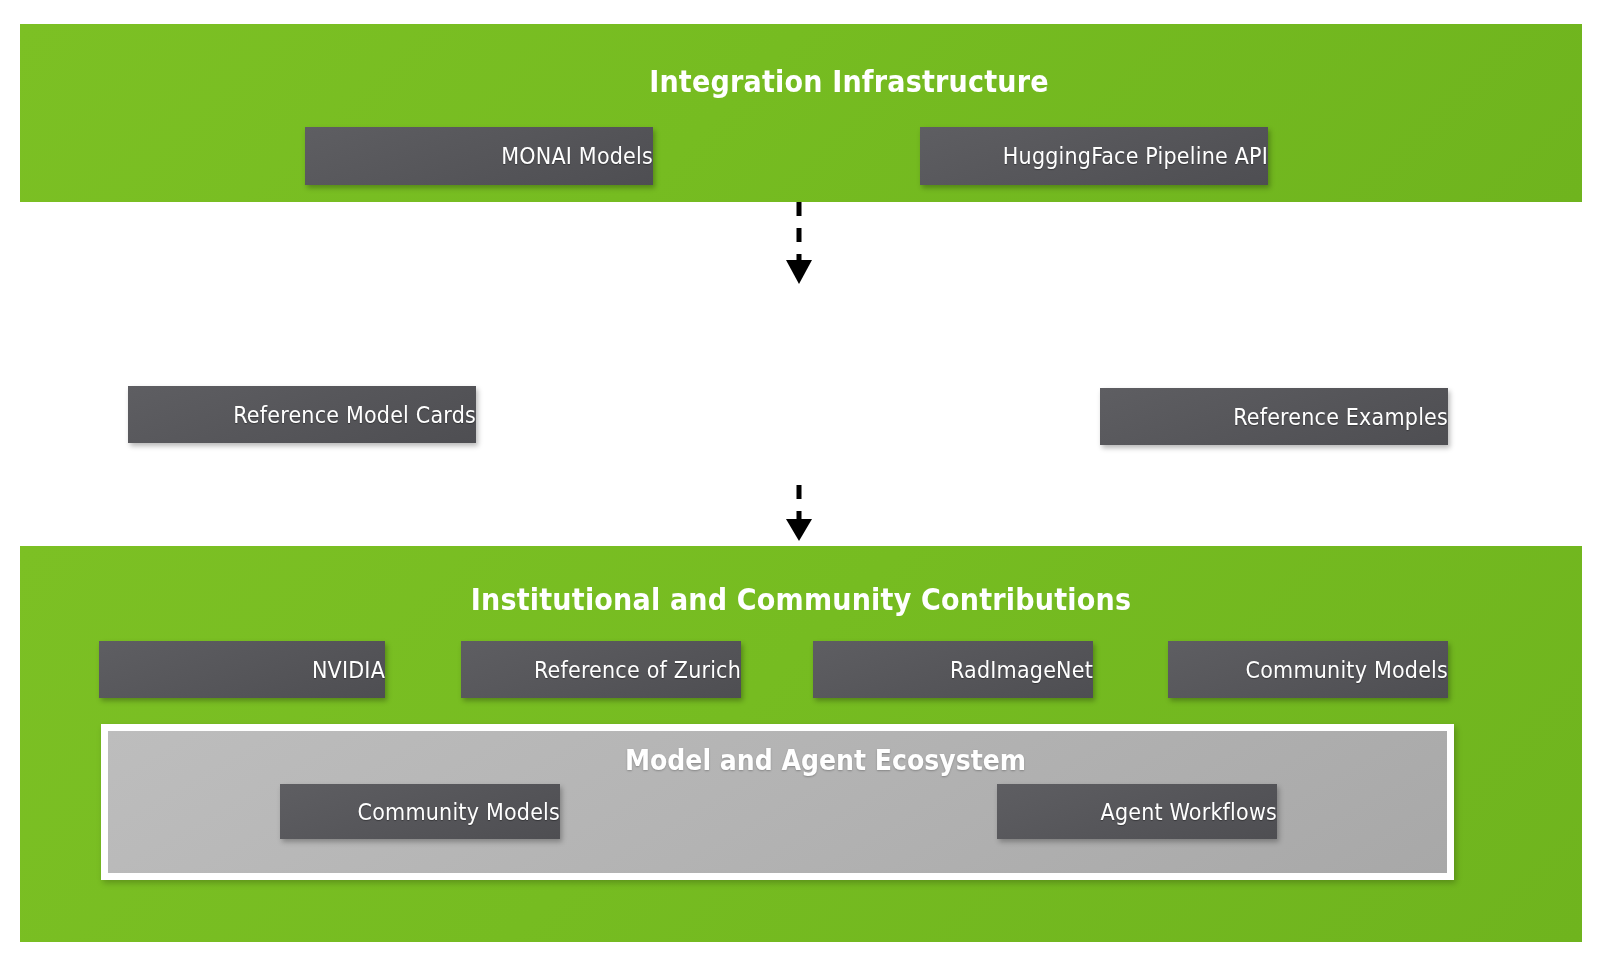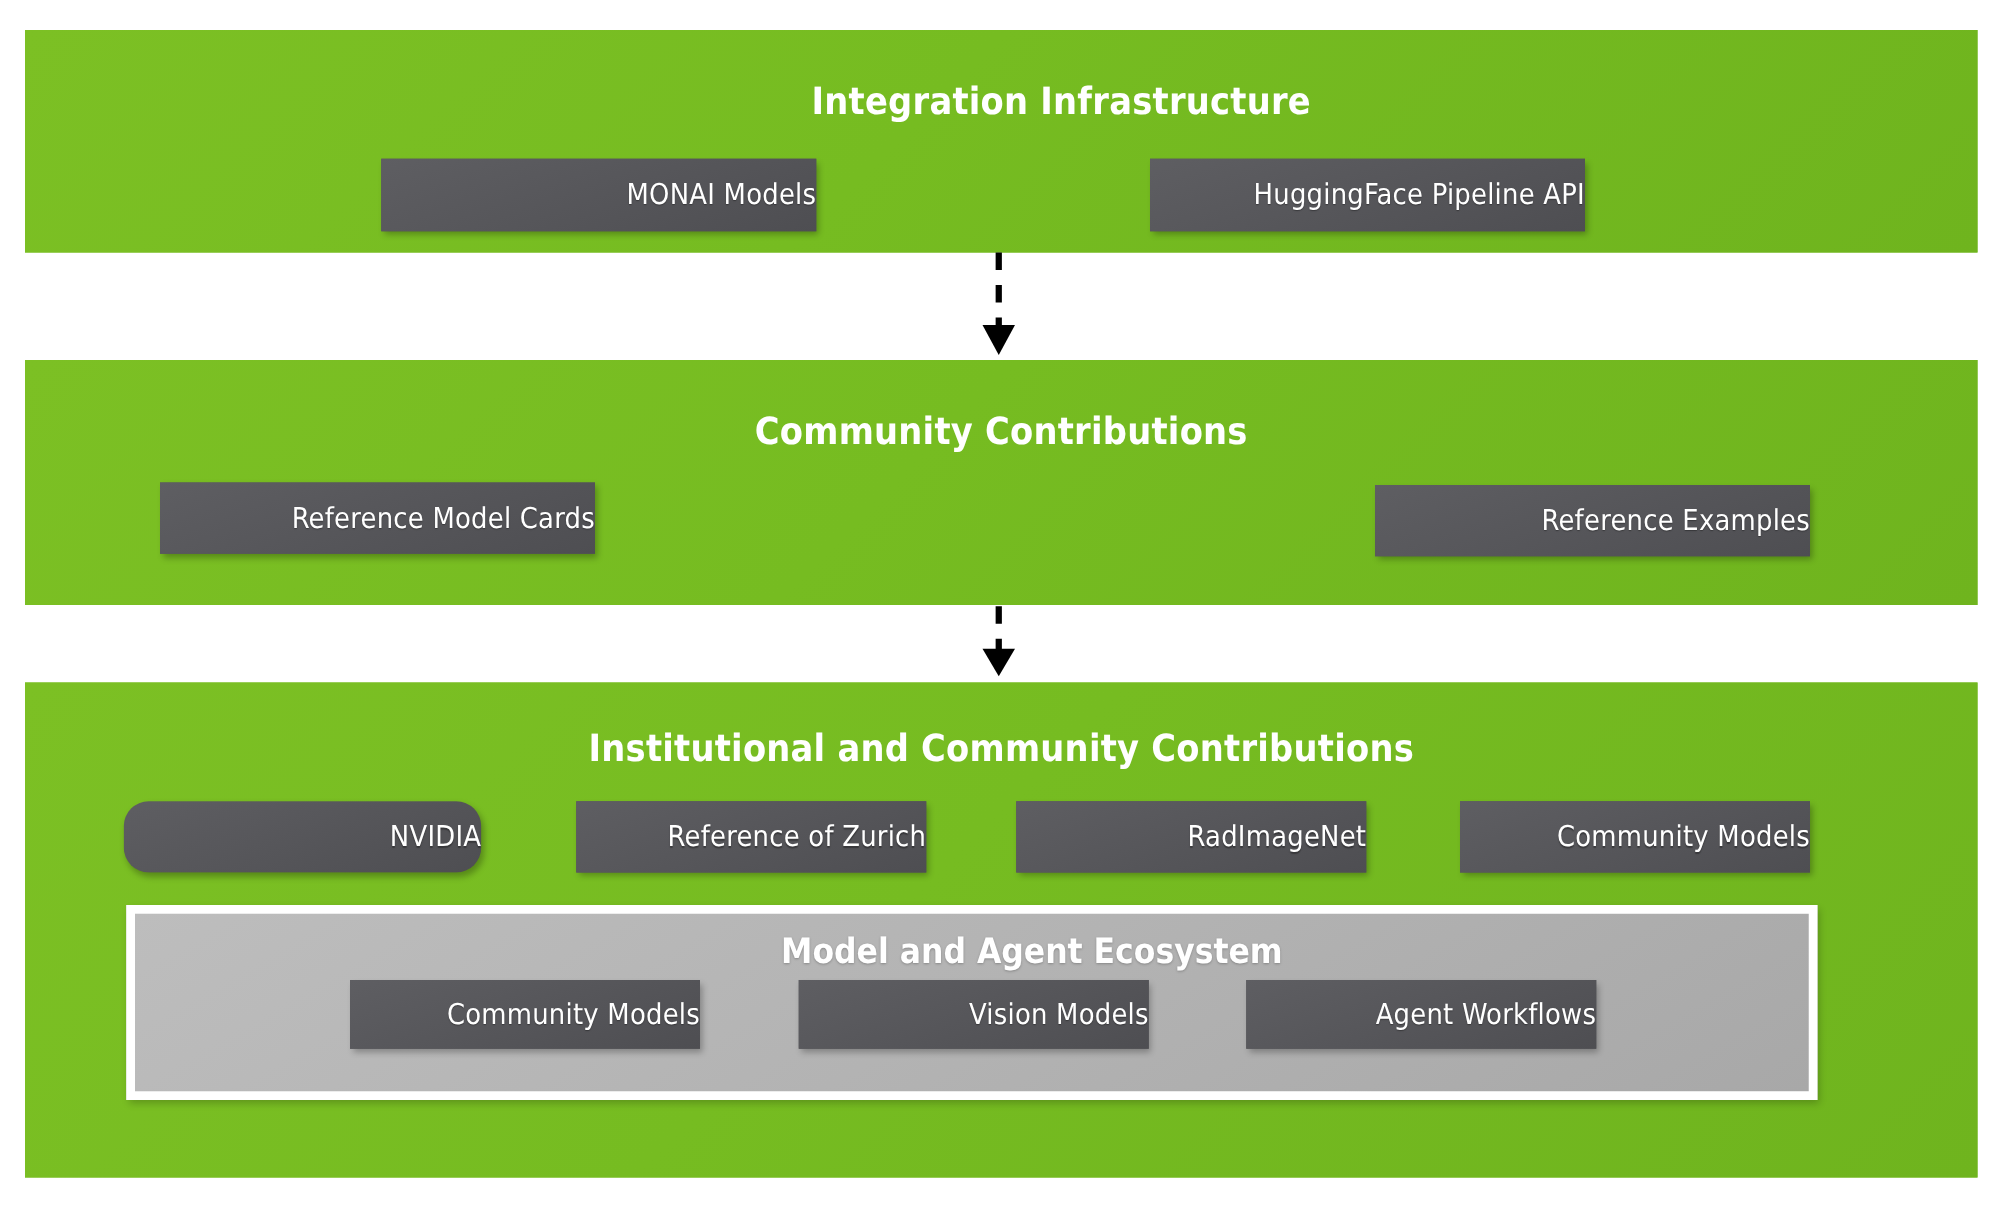--- a/index.html
+++ b/index.html
@@ -100,59 +100,53 @@
     <span>HuggingFace Pipeline API</span>
   </div>
 
   <div class="connector" style="left:763px; top:200px; width:72px; height:90px;">
     <svg width="72" height="90" viewBox="0 0 72 90">
       <line x1="36" y1="2" x2="36" y2="62" stroke="#000000" stroke-width="5" stroke-dasharray="14,12"></line>
       <polygon points="23,60 49,60 36,84" fill="#000000"></polygon>
     </svg>
   </div>
 
-  <div class="panel" style="left:20px; top:288px; width:1562px; height:196px;">
-    <div class="panel-title" style="top:40px;">Community Contributions</div>
-  </div>
   <div class="node" style="left:128px; top:386px; width:348px; height:57px;">
     <span>Reference Model Cards</span>
   </div>
   <div class="node" style="left:1100px; top:388px; width:348px; height:57px;">
     <span>Reference Examples</span>
   </div>
 
   <div class="connector" style="left:763px; top:483px; width:72px; height:64px;">
     <svg width="72" height="64" viewBox="0 0 72 64">
       <line x1="36" y1="2" x2="36" y2="38" stroke="#000000" stroke-width="5" stroke-dasharray="14,12"></line>
       <polygon points="23,36 49,36 36,58" fill="#000000"></polygon>
     </svg>
   </div>
 
   <div class="panel" style="left:20px; top:546px; width:1562px; height:396px;">
     <div class="panel-title" style="top:36px;">Institutional and Community Contributions</div>
   </div>
-  <div class="node" style="left:99px; top:641px; width:286px; height:57px;border-radius:20px;">
+  <div class="node" style="left:99px; top:641px; width:286px; height:57px;">
     <span>NVIDIA</span>
   </div>
   <div class="node" style="left:461px; top:641px; width:280px; height:57px;">
     <span>Reference of Zurich</span>
   </div>
   <div class="node" style="left:813px; top:641px; width:280px; height:57px;">
     <span>RadImageNet</span>
   </div>
   <div class="node" style="left:1168px; top:641px; width:280px; height:57px;">
     <span>Community Models</span>
   </div>
 
   <div class="subgroup" style="left:101px; top:724px; width:1353px; height:156px;">
     <div class="subgroup-title" style="top:13px;padding-left:48px;">Model and Agent Ecosystem</div>
   </div>
   <div class="node" style="left:280px; top:784px; width:280px; height:55px;">
     <span>Community Models</span>
   </div>
-  <div class="node" style="left:639px; top:784px; width:280px; height:55px;">
-    <span>Vision Models</span>
-  </div>
   <div class="node" style="left:997px; top:784px; width:280px; height:55px;">
     <span>Agent Workflows</span>
   </div>
 
 </div>
 
 </body></html>

